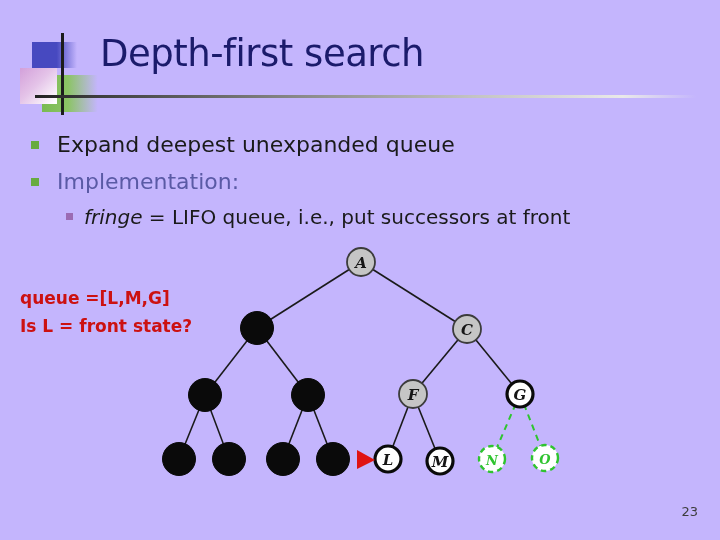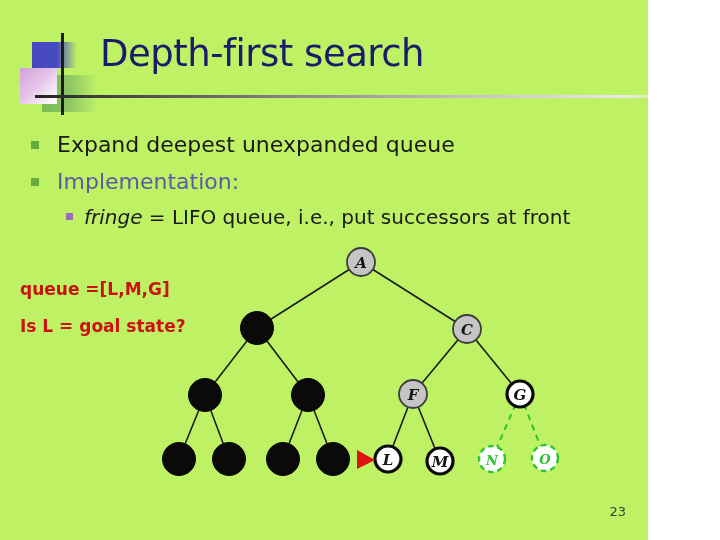--- a/index.html
+++ b/index.html
@@ -1,16 +1,16 @@
 <!DOCTYPE html>
 <html><head>
 <meta charset="utf-8">
 <style>
   html,body{margin:0;padding:0;background:#fff;}
-  .slide{position:relative;width:648px;height:540px;background:#bef264;overflow:hidden;
+  .slide{position:relative;width:720px;height:540px;background:#c4b5fd;overflow:hidden;
          font-family:"DejaVu Sans","Liberation Sans",sans-serif;}
 
   
   .deco-green{position:absolute;left:42px;top:75px;width:58px;height:37px;
     background:linear-gradient(to right,#79bb50 0%,#8cc466 45%,rgba(255,255,255,0) 96%);}
   .deco-pink{position:absolute;left:20px;top:68px;width:37px;height:36px;
     background:linear-gradient(135deg,#d3a0da 0%,#e4c3e8 45%,#ffffff 95%);}
   .deco-blue{position:absolute;left:32px;top:42px;width:45px;height:26px;
     background:linear-gradient(to right,#4749c0 0%,#4749c0 55%,rgba(71,73,192,0) 100%);}
   .deco-vline{position:absolute;left:61px;top:33px;width:3px;height:82px;background:#1c1c1c;}
@@ -28,21 +28,21 @@
   .row-3{left:66px;top:205px;}
   .sq1{width:8px;height:8px;margin:9px 18px 0 0;flex:0 0 auto;}
   .sq2{width:7px;height:7px;margin:8px 11px 0 0;flex:0 0 auto;}
   .b-text{font-size:22px;color:#1a1a1a;}
   .b-accent{font-size:22px;}
   .sub-text{font-size:20px;color:#1a1a1a;}
   .italic{font-style:italic;}
 
   
   .red-note{position:absolute;left:20px;font-size:17px;font-weight:bold;white-space:nowrap;}
-  .note-1{top:279px;text-align:center;}
+  .note-1{top:288px;text-align:center;}
   .note-2{top:316px;}
 
   
   svg.tree{position:absolute;left:0;top:0;width:720px;height:540px;}
   .edge-solid{stroke:#1a1a1a;stroke-width:1.6;}
   .edge-dashed{stroke:#2fc42f;stroke-width:2;stroke-dasharray:6 5;}
   .node-gray{fill:#c5c5c5;stroke:#3c3c3c;stroke-width:1.8;}
   .node-black{fill:#0a0a0a;stroke:#0a0a0a;stroke-width:1;}
   .node-white{fill:#ffffff;stroke:#0a0a0a;stroke-width:3.2;}
   .node-dashed{fill:#ffffff;stroke:#2fc42f;stroke-width:2.4;stroke-dasharray:5.5 4;}
@@ -77,21 +77,21 @@
     <span class="sq1" style="background:#67ab3f;"></span>
     <span class="b-accent" style="color:#5a5aa5;">Implementation:</span>
   </div>
 
   <div class="bullet-row row-3">
     <span class="sq2" style="background:#9b6bb3;"></span>
     <span class="sub-text"><span class="italic">fringe</span><span> = LIFO queue, i.e., put successors at front</span></span>
   </div>
 
   <div class="red-note note-1" style="color:#cc1111;">queue =[L,M,G]</div>
-  <div class="red-note note-2" style="color:#cc1111;">Is L = goal state?</div>
+  <div class="red-note note-2" style="color:#cc1111;">Is L = front state?</div>
 
   <svg class="tree" id="tree-svg" viewBox="0 0 720 540">
       <line x1="361" y1="262" x2="257" y2="328" class="edge-solid"></line>
       <line x1="361" y1="262" x2="467" y2="329" class="edge-solid"></line>
       <line x1="257" y1="328" x2="205" y2="395" class="edge-solid"></line>
       <line x1="257" y1="328" x2="308" y2="395" class="edge-solid"></line>
       <line x1="467" y1="329" x2="413" y2="394" class="edge-solid"></line>
       <line x1="467" y1="329" x2="520" y2="394" class="edge-solid"></line>
       <line x1="205" y1="395" x2="179" y2="459" class="edge-solid"></line>
       <line x1="205" y1="395" x2="229" y2="459" class="edge-solid"></line>

